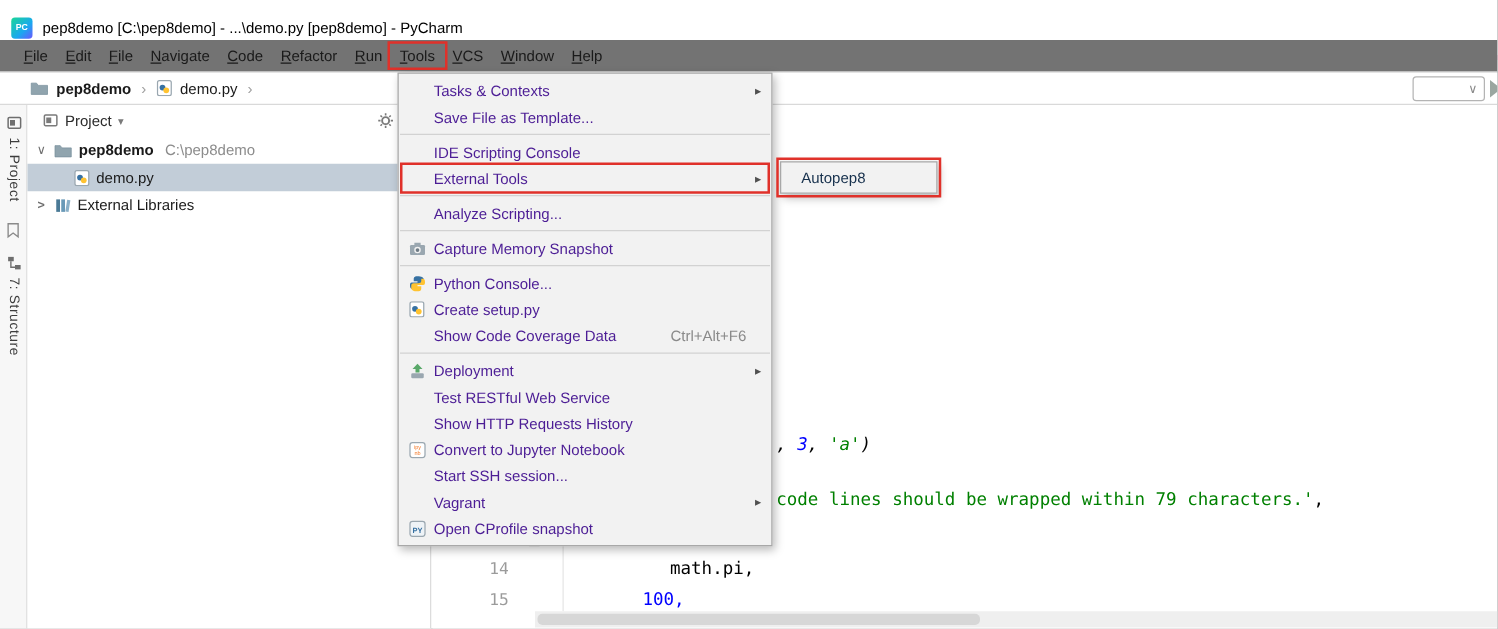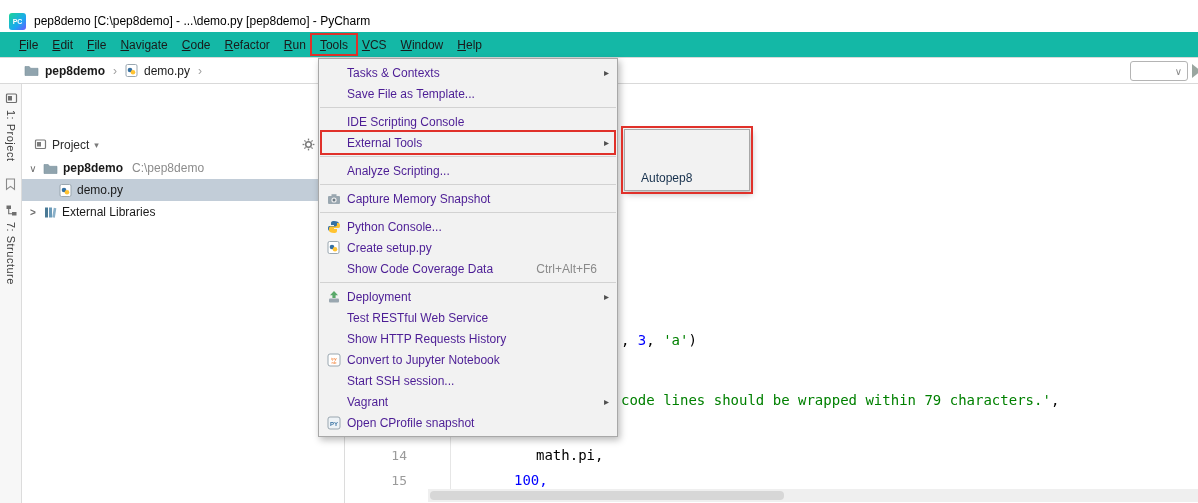--- a/index.html
+++ b/index.html
@@ -4,28 +4,28 @@
 <style>
   * { margin:0; padding:0; box-sizing:border-box; }
   html,body { background:#9e9e9e; }
   .window {
     position:relative; width:1198px; height:503px; background:#fff; overflow:hidden;
     font-family:"Liberation Sans", sans-serif; font-size:12px; color:#1a1a1a;
   }
 
   
   .titlebar { position:absolute; top:0; left:0; right:0; height:48px; background:#fff;
-    border-bottom:6px solid #be185d; display:flex; align-items:center; padding-left:9px; gap:8px; }
+    border-bottom:4px solid #be185d; display:flex; align-items:center; padding-left:9px; gap:8px; }
   .app-icon { width:17px; height:17px; border-radius:3px; flex:0 0 auto;
     background:linear-gradient(135deg,#1bd696 0%,#1aa8f0 60%,#6b57ff 100%);
     color:#fff; font-size:7px; font-weight:bold; display:flex; align-items:center; justify-content:center; }
   .title-text { color:#000; }
 
   
-  .menubar { position:absolute; top:32px; left:0; right:0; height:26px; background:#14b8a6;
+  .menubar { position:absolute; top:32px; left:0; right:0; height:26px; background:#737373;
     border-bottom:1px solid #d9d9d9; display:flex; align-items:stretch; padding-left:12px; }
   .menu-item { display:flex; align-items:center; padding:0 7px; position:relative; cursor:default; }
   .menu-item .ml { display:block; }
   .menu-item .ml::first-letter { text-decoration:underline; }
   .ann-tools { position:absolute; left:-3px; right:-3px; top:1px; bottom:1px;
     border:2px solid var(--annotation); pointer-events:none; }
 
   
   .crumbbar { position:absolute; top:58px; left:0; right:0; height:26px; background:#fff;
     border-bottom:1px solid #d9d9d9; display:flex; align-items:center; padding-left:24px; gap:6px; }
@@ -39,21 +39,21 @@
     border-left:9px solid #9aa6a0; border-top:7px solid transparent; border-bottom:7px solid transparent; }
 
   
   .stripe { position:absolute; top:84px; left:0; bottom:0; width:22px; background:#f7f7f7; border-right:1px solid #dcdcdc; }
   .vtab { position:absolute; left:0; width:22px; display:flex; flex-direction:column; align-items:center; gap:5px; cursor:default; }
   .vlabel { writing-mode:vertical-rl; font-size:11px; color:#3c3c3c; letter-spacing:.5px; }
   .stripe-fav { position:absolute; left:5px; }
 
   
   .project-panel { position:absolute; top:84px; left:22px; width:323px; bottom:0; background:#fff; border-right:1px solid #dcdcdc; }
-  .panel-header { height:25px; display:flex; align-items:center; padding:0 8px 0 12px; gap:5px; color:#2b2b2b;margin-top:48px; }
+  .panel-header { height:25px; display:flex; align-items:center; padding:0 8px 0 12px; gap:5px; color:#2b2b2b; }
   .panel-header .caret { color:#7a7a7a; font-size:9px; }
   .header-icons { margin-left:auto; display:flex; gap:8px; align-items:center; }
   .tree-row { height:22px; display:flex; align-items:center; gap:5px; cursor:default; white-space:nowrap; }
   .row-selected { background:var(--selection-bg); }
   .tw { color:#6e6e6e; font-size:10px; width:10px; text-align:center; }
   .tree-name-bold { font-weight:bold; }
   .tree-path { color:#8c8c8c; margin-left:4px; }
 
   
   .editor { position:absolute; top:84px; left:346px; right:0; bottom:0; background:#fff;
@@ -78,21 +78,21 @@
   .mi-icon { position:absolute; left:7px; top:3px; width:15px; height:15px; display:flex; align-items:center; justify-content:center; }
   .mi-label { color:#4c1d95; }
   .mi-shortcut { margin-left:auto; color:#8a8a8a; padding-right:12px; }
   .mi-arrow { position:absolute; right:8px; color:#505050; font-size:10px; }
   .msep { height:1px; background:#d2d2d2; margin:3px 1px; }
   .ann-row { position:absolute; left:1px; right:1px; top:-2px; bottom:-2px; border:2px solid var(--annotation); pointer-events:none; }
 
   
   .submenu { position:absolute; left:624px; top:129px; width:126px; background:var(--menu-bg);
     border:1px solid var(--menu-border); box-shadow:2px 3px 7px rgba(0,0,0,.28); padding:2px 0; z-index:41; }
-  .submenu .mi { padding-left:16px; height:20px;margin-top:36px; }
+  .submenu .mi { padding-left:16px; height:20px; }
   .submenu .mi-label { color:#17314d; }
   .ann-popup { position:absolute; left:-4px; right:-4px; top:-4px; bottom:-4px; border:2px solid var(--annotation); pointer-events:none; }
 
   svg { display:block; }
 </style>
 </head>
 <body>
 
 <div class="window">
 
@@ -251,21 +251,21 @@
             <rect x="10" y="2" width="2.6" height="9.5" fill="#8ab0c8" transform="rotate(9 11.3 6.7)"></rect>
           </svg>
       </span>
       <span>External Libraries</span>
     </div>
   </div>
 
   <div class="editor">
     <div class="gutter-border"></div>
 
-    <div class="code-frag" style="left:275px; top:248px;"><span class="tok-plain">, </span><span class="tok-num">3</span><span class="tok-plain">, </span><span class="tok-str">'a'</span><span class="tok-plain">)</span></div>
+    <div class="code-frag" style="left:275px; top:264px;font-style:italic;"><span class="tok-plain">, </span><span class="tok-num">3</span><span class="tok-plain">, </span><span class="tok-str">'a'</span><span class="tok-plain">)</span></div>
 
     <div class="code-frag" style="left:275px; top:308px;"><span class="tok-str">code lines should be wrapped within 79 characters.'</span><span class="tok-plain">,</span></div>
 
     <div class="code-line" style="top:334px;">
       <span class="ln">13</span>
       <span class="fold-box"><span>−</span></span>
       <span class="code-text" style="left:158px;"><span class="tok-str">other'</span><span class="tok-plain">: [</span></span>
     </div>
     <div class="code-line" style="top:359px;">
       <span class="ln">14</span>

